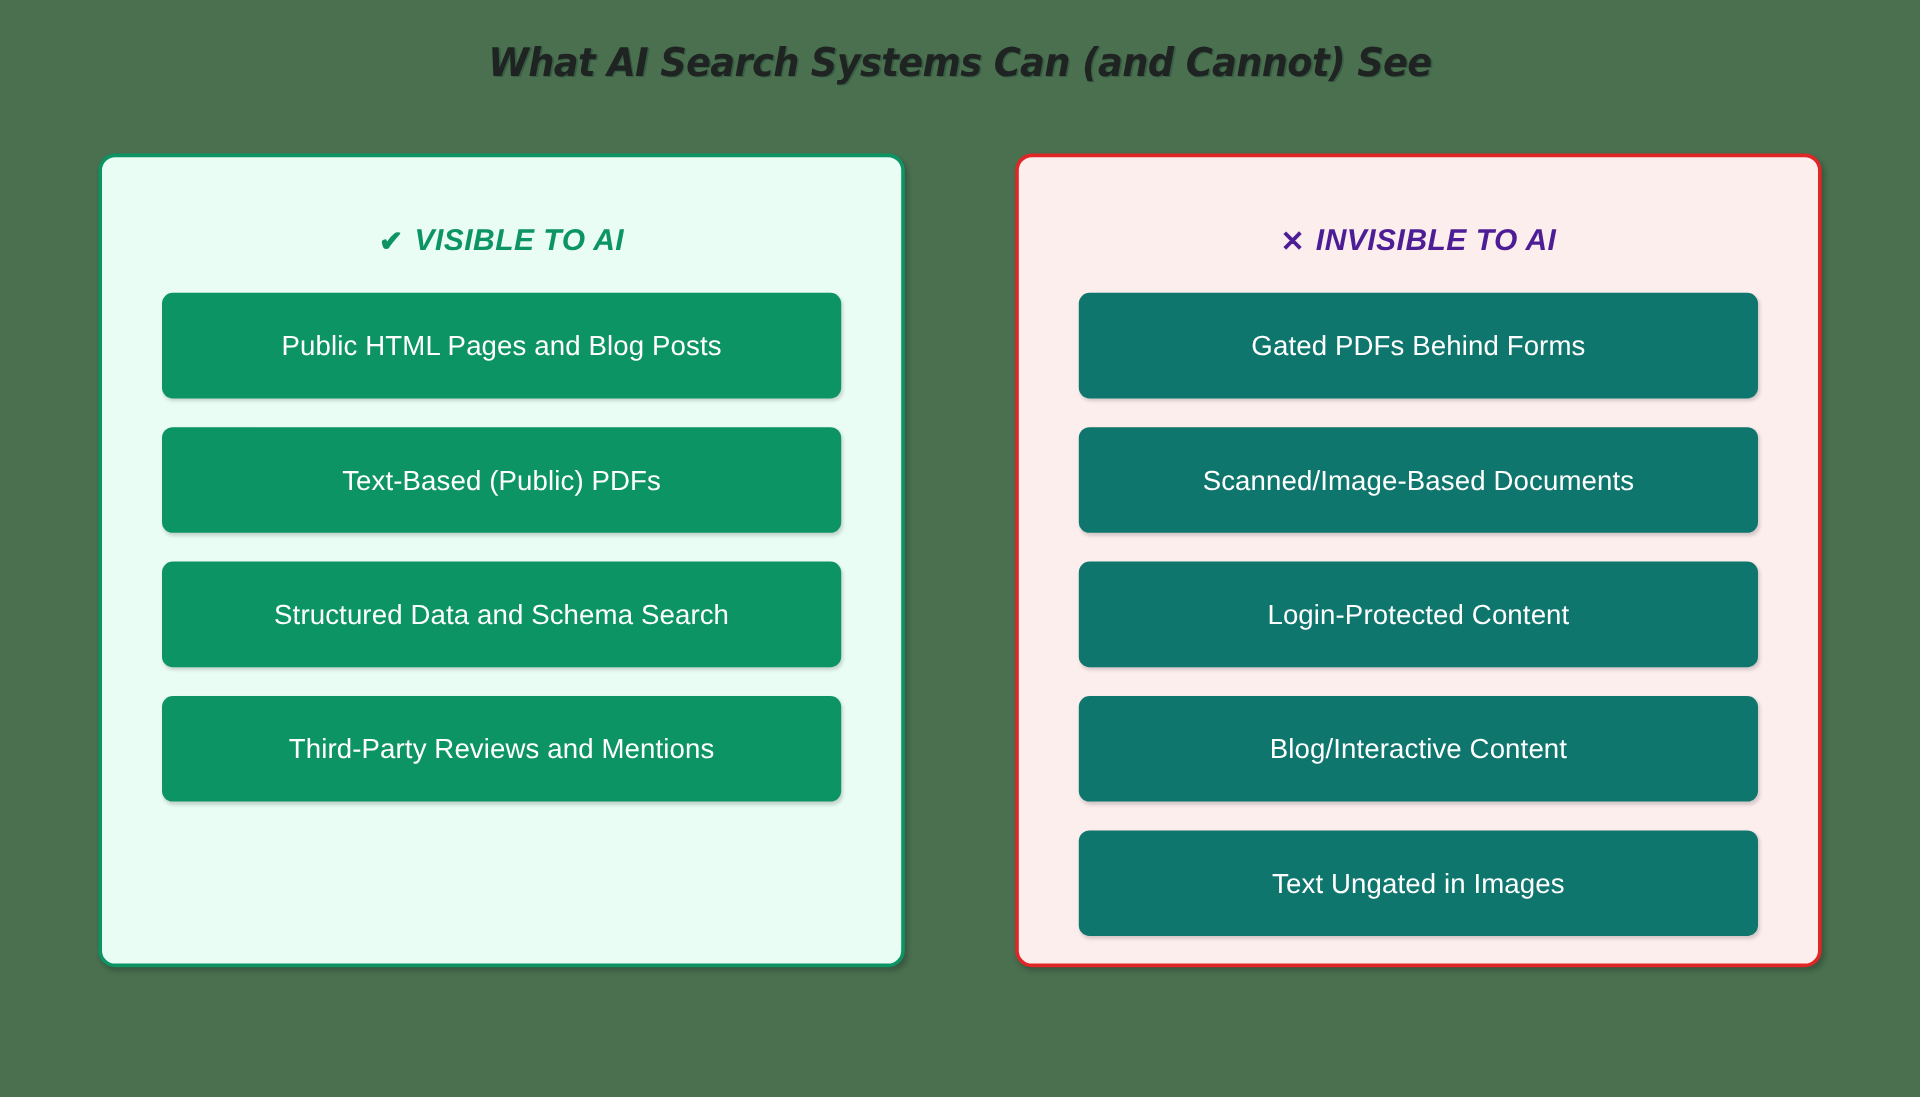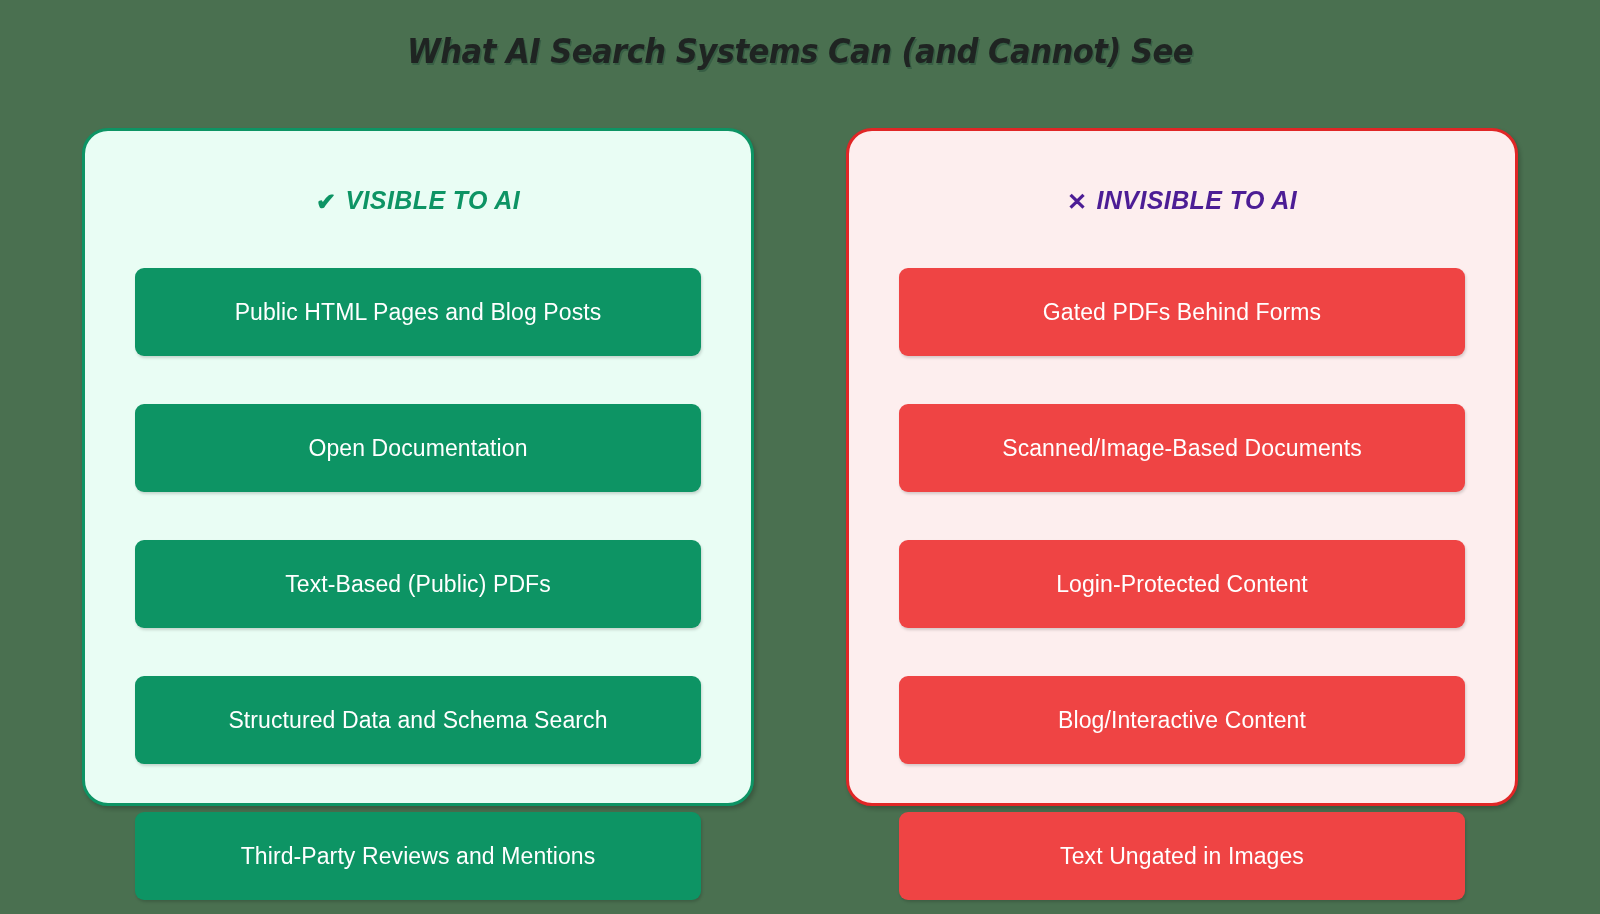--- a/index.html
+++ b/index.html
@@ -46,21 +46,21 @@
     left: 82px;
     width: 1436px;
     height: 678px;
     display: flex;
     gap: 92px;
   }
 
   .card {
     flex: 1 1 0;
     box-sizing: border-box;
-    border-radius: 26px;
+    border-radius: 14px;
     padding: 24px 50px 44px 50px;
     display: flex;
     flex-direction: column;
     box-shadow: 2px 3px 4px rgba(0,0,0,0.22);
   }
 
   .card.visible {
     background: #e9fdf4;
     border: 3px solid #0d9464;
   }
@@ -101,41 +101,39 @@
     border-radius: 9px;
     display: flex;
     align-items: center;
     justify-content: center;
     color: #ffffff;
     font-size: 23px;
     font-weight: 400;
     letter-spacing: 0.1px;
     box-shadow: 1px 2px 3px rgba(0,0,0,0.16);
     white-space: nowrap;
-    margin-top: 24px;
   }
   .pill.green { background: #0d9464; }
-  .pill.red   { background: #ef4444; }
+  .pill.red   { background: #0f766e; }
 </style>
 </head>
 <body>
 
 <div class="canvas">
 
   <div class="page-title">What AI Search Systems Can (and Cannot) See</div>
 
   <div class="columns">
 
     <div class="card visible">
       <div class="card-header">
         <span class="hdr-icon">✔</span><span>VISIBLE TO AI</span>
       </div>
       <div class="pill-list">
         <div class="pill green">Public HTML Pages and Blog Posts</div>
-        <div class="pill green">Open Documentation</div>
         <div class="pill green">Text-Based (Public) PDFs</div>
         <div class="pill green">Structured Data and Schema Search</div>
         <div class="pill green">Third-Party Reviews and Mentions</div>
       </div>
     </div>
 
     <div class="card invisible">
       <div class="card-header">
         <span class="hdr-icon">✕</span><span>INVISIBLE TO AI</span>
       </div>

